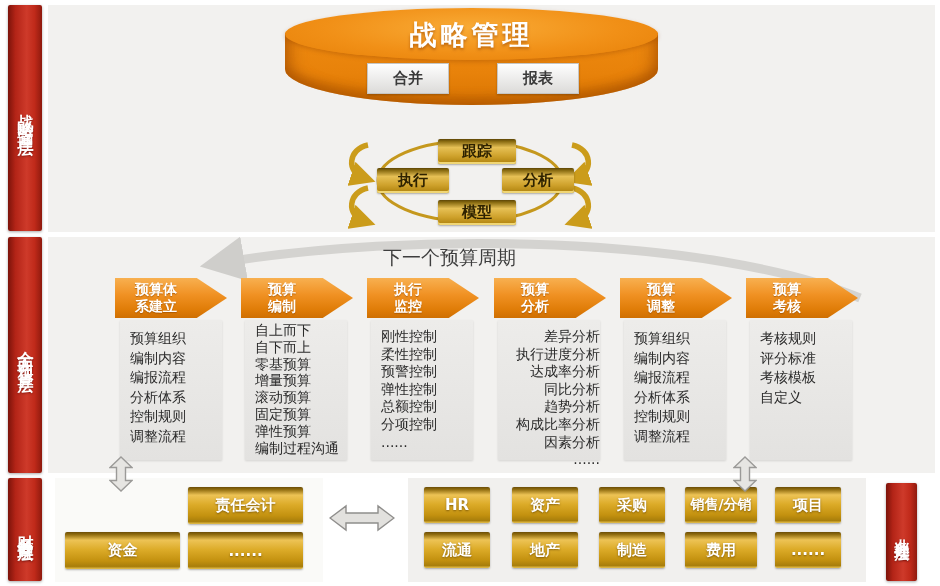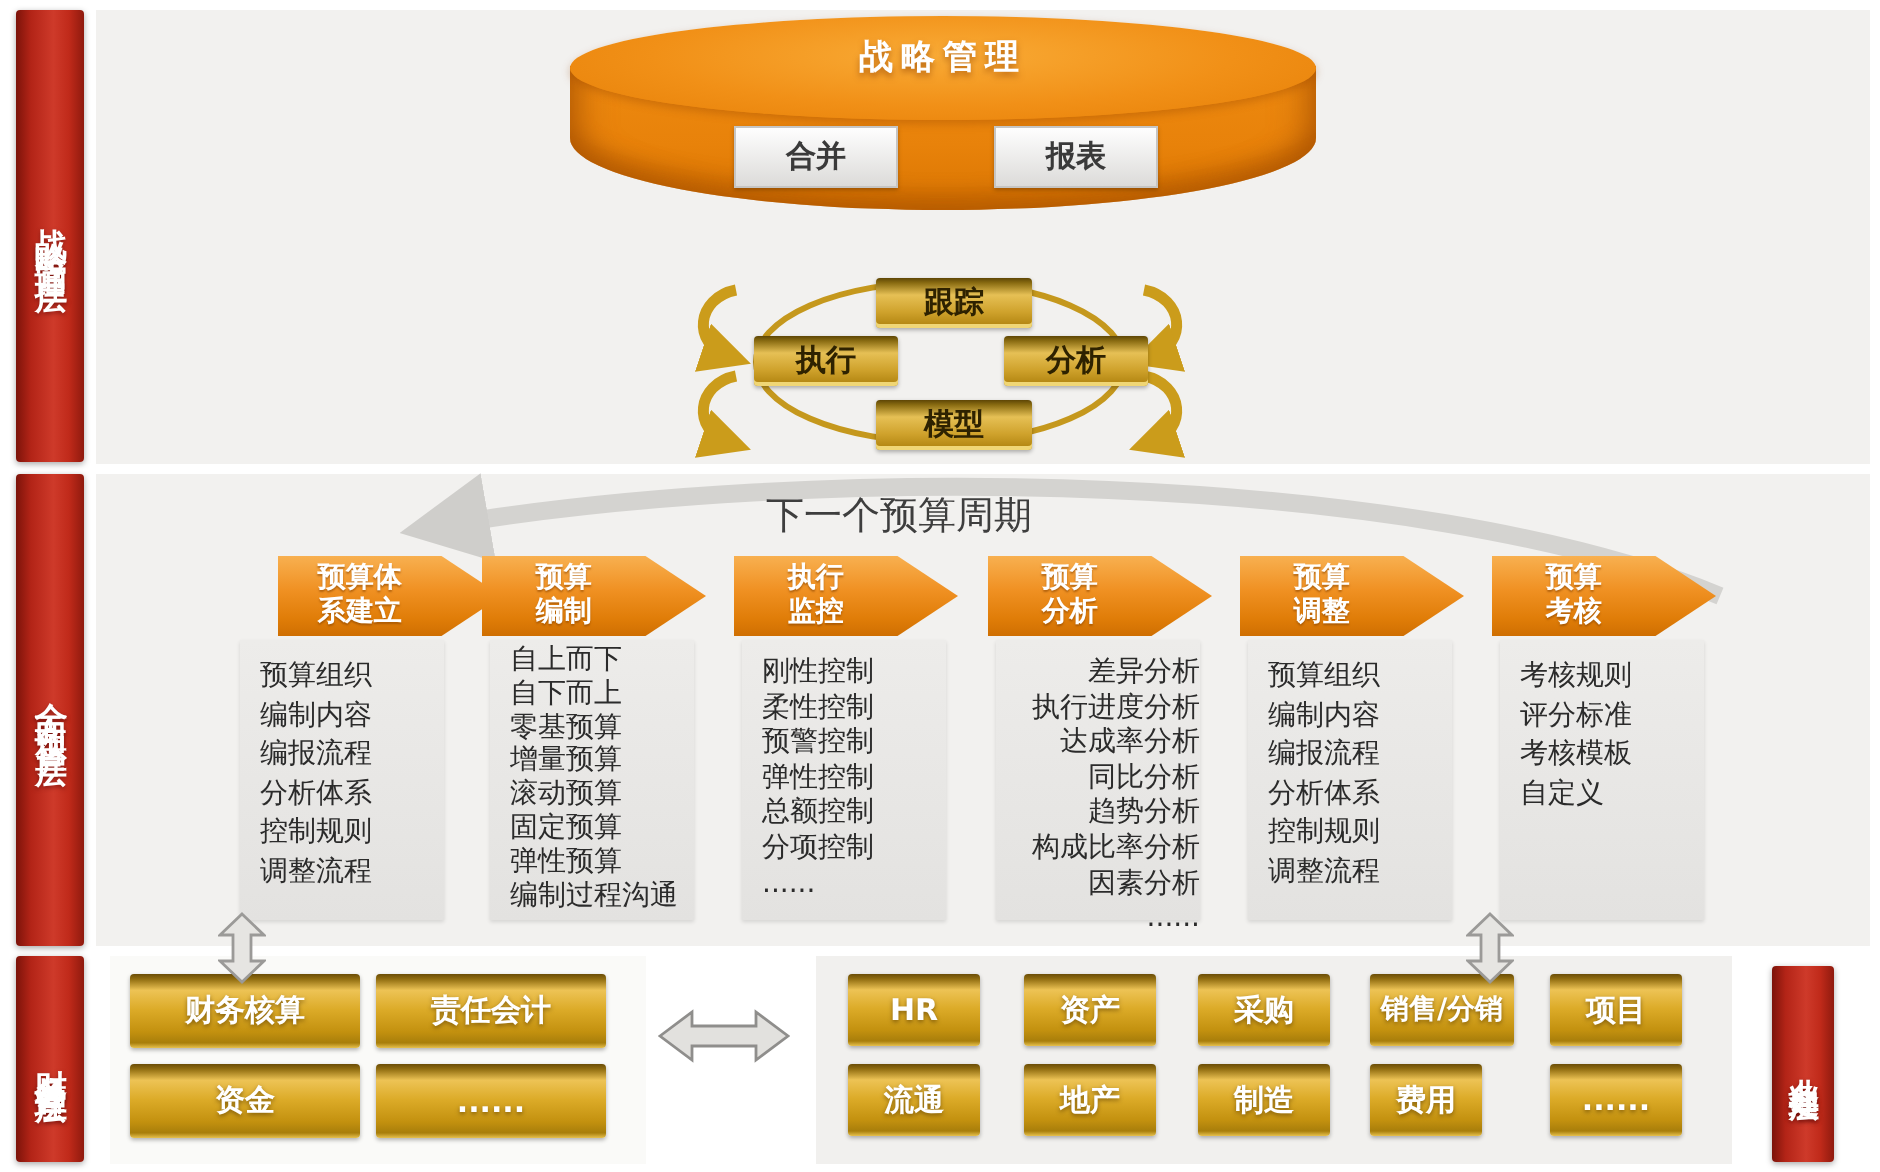--- a/index.html
+++ b/index.html
@@ -14,21 +14,21 @@
     letter-spacing:7px;text-shadow:0 1px 2px rgba(80,0,0,.5);}
   
   .cyl-body{position:absolute;left:285px;top:33px;width:373px;height:72px;
     background:linear-gradient(180deg,#ee8a10,#e8820a 55%,#d97502);
     border-radius:0 0 50% 50% / 0 0 36px 36px;
     box-shadow:inset 14px 0 16px -8px rgba(160,75,0,.55),inset -14px 0 16px -8px rgba(160,75,0,.55),inset 0 -8px 10px rgba(150,70,0,.4);}
   .cyl-top{position:absolute;left:285px;top:8px;width:373px;height:52px;border-radius:50%;
     background:radial-gradient(ellipse at 50% 38%,#f9ab36 0%,#f19017 55%,#e67f06 100%);
     box-shadow:0 2px 4px rgba(150,70,0,.35);}
   .cyl-title{position:absolute;left:285px;top:17px;width:373px;text-align:center;color:#ffffff;
-    font-size:17px;font-weight:bold;letter-spacing:4px;text-shadow:0 2px 3px rgba(140,60,0,.55);}
+    font-size:27px;font-weight:bold;letter-spacing:4px;text-shadow:0 2px 3px rgba(140,60,0,.55);}
   .white-box{position:absolute;display:flex;align-items:center;justify-content:center;
     background:linear-gradient(180deg,#fefefe,#dcdbd9);border:1px solid #c6c5c3;color:#3a3a3a;
     font-size:15px;box-shadow:0 1px 2px rgba(0,0,0,.25);z-index:3;font-weight:bold;}
   
   .cycle-bar{position:absolute;display:flex;align-items:center;justify-content:center;z-index:2;
     background:linear-gradient(180deg,#5e4605 0%,#8a6c12 10%,#e6c055 34%,#cfa22c 68%,#ad800c 100%);
     color:#2e2200;font-size:15px;font-weight:bold;border-radius:2px;
     box-shadow:inset 0 -2px 0 #f0d675,0 1px 2px rgba(0,0,0,.3);}
   .svg-abs{position:absolute;}
   
@@ -102,21 +102,21 @@
     <defs>
       <marker id="greyArrow" markerWidth="5" markerHeight="5" refX="3.4" refY="2.5" orient="auto">
         <path d="M0,0 L5,2.5 L0,5 z" fill="#cfcecb"></path>
       </marker>
     </defs>
     <path d="M 860 298 C 710 236, 410 230, 214 264" fill="none" stroke="#d4d3d0" stroke-width="9" marker-end="url(#greyArrow)"></path>
   </svg>
   <div class="next-label">下一个预算周期</div>
 
   <div class="c1">
-    <div class="col-header" style="left:115px;margin-left:24px;">
+    <div class="col-header" style="left:115px;">
       <div class="hdr-text">
           <div>预算体</div>
           <div>系建立</div>
         </div>
     </div>
     <div class="col-box" style="left:120px;">
         <div>预算组织</div>
         <div>编制内容</div>
         <div>编报流程</div>
         <div>分析体系</div>
@@ -212,30 +212,29 @@
     <polygon points="12,1 23,11.5 16.5,11.5 16.5,24.5 23,24.5 12,35 1,24.5 7.5,24.5 7.5,11.5 1,11.5" fill="#e6e5e2" stroke="#9b9a98" stroke-width="1.4"></polygon>
   </svg>
   <svg class="svg-abs" style="left:733px;top:456px;z-index:3;" width="24" height="36" viewBox="0 0 24 36">
     <polygon points="12,1 23,11.5 16.5,11.5 16.5,24.5 23,24.5 12,35 1,24.5 7.5,24.5 7.5,11.5 1,11.5" fill="#e6e5e2" stroke="#9b9a98" stroke-width="1.4"></polygon>
   </svg>
 
   <svg class="svg-abs" style="left:329px;top:503px;" width="66" height="30" viewBox="0 0 66 30">
     <polygon points="1,15 17,3 17,10 49,10 49,3 65,15 49,27 49,20 17,20 17,27" fill="#e2e1de" stroke="#8f8e8c" stroke-width="1.4"></polygon>
   </svg>
 
-  <div class="gold-chip" style="left:65px;top:487px;width:115px;height:37px;">财务核算</div>
   <div class="gold-chip" style="left:188px;top:487px;width:115px;height:37px;">责任会计</div>
   <div class="gold-chip" style="left:65px;top:532px;width:115px;height:37px;">资金</div>
   <div class="gold-chip" style="left:188px;top:532px;width:115px;height:37px;">......</div>
 
   <div class="gold-chip" style="left:424px;top:487px;width:66px;height:36px;">HR</div>
   <div class="gold-chip" style="left:512px;top:487px;width:66px;height:36px;">资产</div>
   <div class="gold-chip" style="left:599px;top:487px;width:66px;height:36px;">采购</div>
   <div class="gold-chip" style="left:685px;top:487px;width:72px;height:36px;font-size:14px;">销售/分销</div>
   <div class="gold-chip" style="left:775px;top:487px;width:66px;height:36px;">项目</div>
 
   <div class="gold-chip" style="left:424px;top:532px;width:66px;height:36px;">流通</div>
   <div class="gold-chip" style="left:512px;top:532px;width:66px;height:36px;">地产</div>
   <div class="gold-chip" style="left:599px;top:532px;width:66px;height:36px;">制造</div>
-  <div class="gold-chip" style="left:685px;top:532px;width:56px;height:36px;">费用</div>
+  <div class="gold-chip" style="left:685px;top:532px;width:72px;height:36px;">费用</div>
   <div class="gold-chip" style="left:775px;top:532px;width:66px;height:36px;">......</div>
 
 </div>
 
 </body></html>

